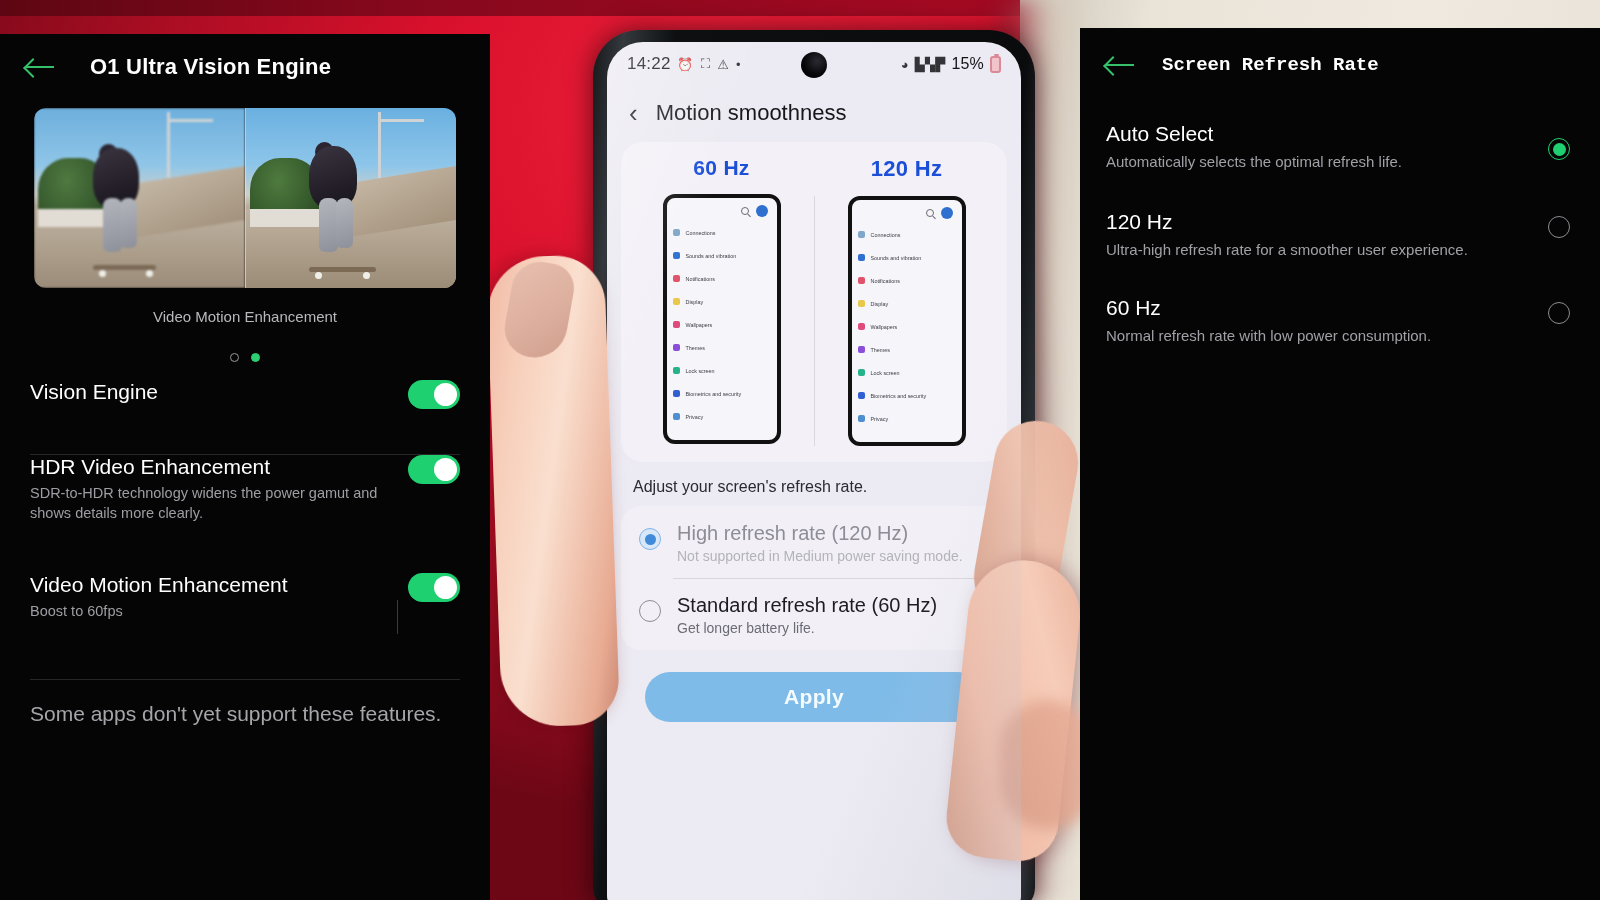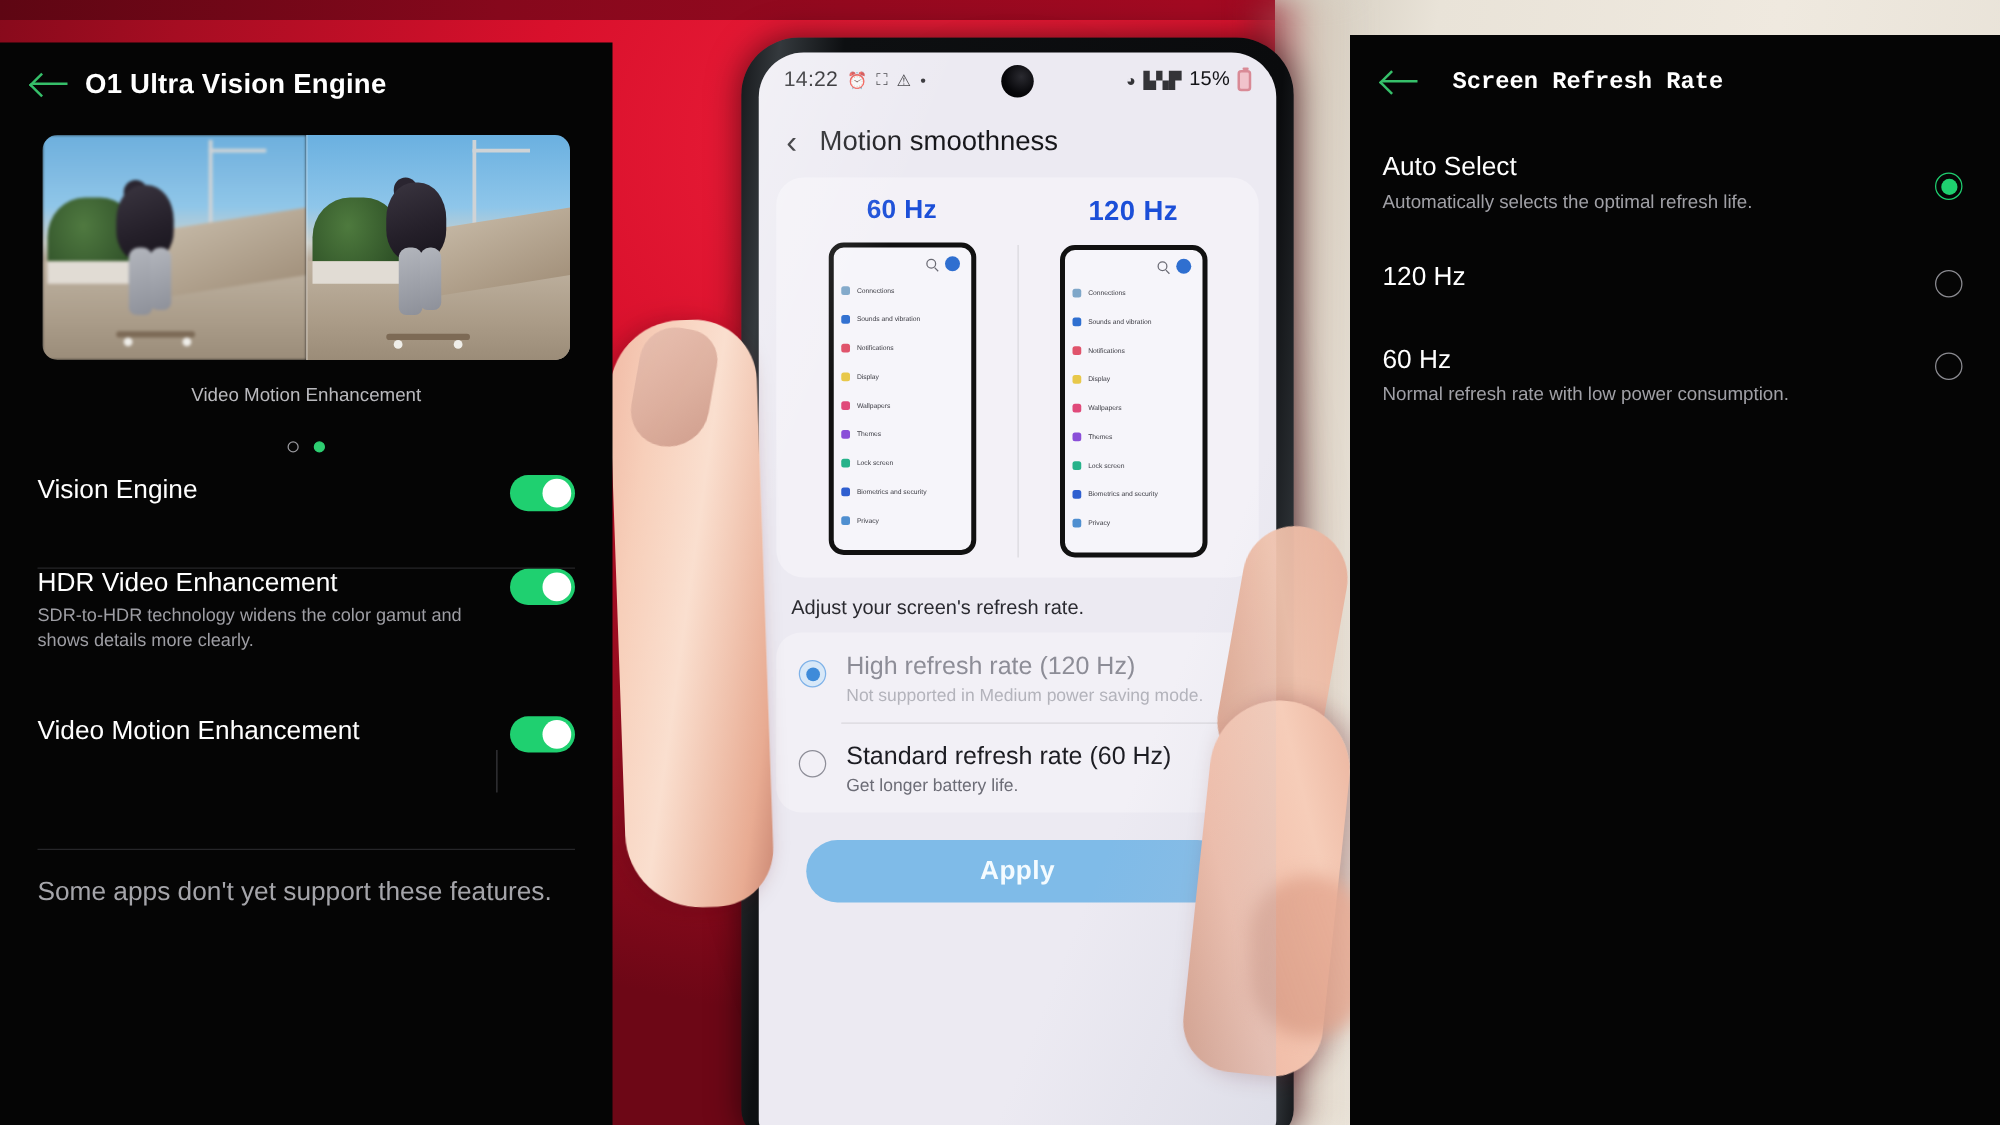--- a/index.html
+++ b/index.html
@@ -147,21 +147,21 @@
     left:1000px; top:700px; width:96px; height:130px;
     background:linear-gradient(250deg,rgba(235,175,152,.9),rgba(210,150,128,.75));
     border-radius:50px; filter:blur(7px);
   }
 
   
   .panel-left{
     position:absolute; left:0; top:34px; width:490px; height:866px;
     background:#050505; color:#fff; z-index:60; overflow:hidden;
   }
-  .pl-head{ display:flex; align-items:center; gap:12px; padding:14px 0 0 26px; height:52px; }
+  .pl-head{ display:flex; align-items:center; gap:34px; padding:14px 0 0 26px; height:52px; }
   .arrow-back{ width:30px; height:20px; position:relative; flex:0 0 auto; }
   .arrow-back:before{ content:""; position:absolute; left:0; top:9px; width:28px; height:2px; background:#36c06a; }
   .arrow-back:after{ content:""; position:absolute; left:0; top:4px; width:12px; height:12px; border-left:2px solid #36c06a; border-bottom:2px solid #36c06a; transform:rotate(45deg); }
   .pl-title{ font-size:22px; font-weight:700; letter-spacing:.2px; }
 
   .vid-card{
     margin:22px 34px 0 34px; height:180px; border-radius:12px; overflow:hidden;
     display:flex; position:relative; background:#111;
   }
   .vid-half{ flex:1; position:relative; overflow:hidden;
@@ -439,28 +439,29 @@
         <div class="r-title">Vision Engine</div>
       </div>
       <div class="toggle"></div>
     </div>
 
     <div class="hdiv"></div>
 
     <div class="row" style="height:112px;">
       <div class="texts">
         <div class="r-title">HDR Video Enhancement</div>
-        <div class="r-sub">SDR-to-HDR technology widens the color gamut and shows details more clearly.</div>
+        <div class="r-sub">SDR-to-HDR technology widens the power gamut and shows details more clearly.</div>
       </div>
       <div class="toggle"></div>
     </div>
 
     <div class="row" style="height:88px; margin-top:6px;">
       <div class="texts">
         <div class="r-title">Video Motion Enhancement</div>
+        <div class="r-sub">Boost to 60fps</div>
       </div>
       <div class="vdiv"></div>
       <div class="toggle"></div>
     </div>
 
     <div class="hdiv" style="margin-top:18px;"></div>
 
     <div class="footnote">Some apps don't yet support these features.</div>
   </div>
 
@@ -474,20 +475,21 @@
       <div class="rr-texts">
         <div class="rr-title">Auto Select</div>
         <div class="rr-sub">Automatically selects the optimal refresh life.</div>
       </div>
       <span class="rr-radio sel"></span>
     </div>
 
     <div class="rr-row" style="padding-top:40px;">
       <div class="rr-texts">
         <div class="rr-title">120 Hz</div>
+        <div class="rr-sub">Ultra-high refresh rate for a smoother user experience.</div>
       </div>
       <span class="rr-radio"></span>
     </div>
 
     <div class="rr-row" style="padding-top:38px;">
       <div class="rr-texts">
         <div class="rr-title">60 Hz</div>
         <div class="rr-sub">Normal refresh rate with low power consumption.</div>
       </div>
       <span class="rr-radio"></span>

